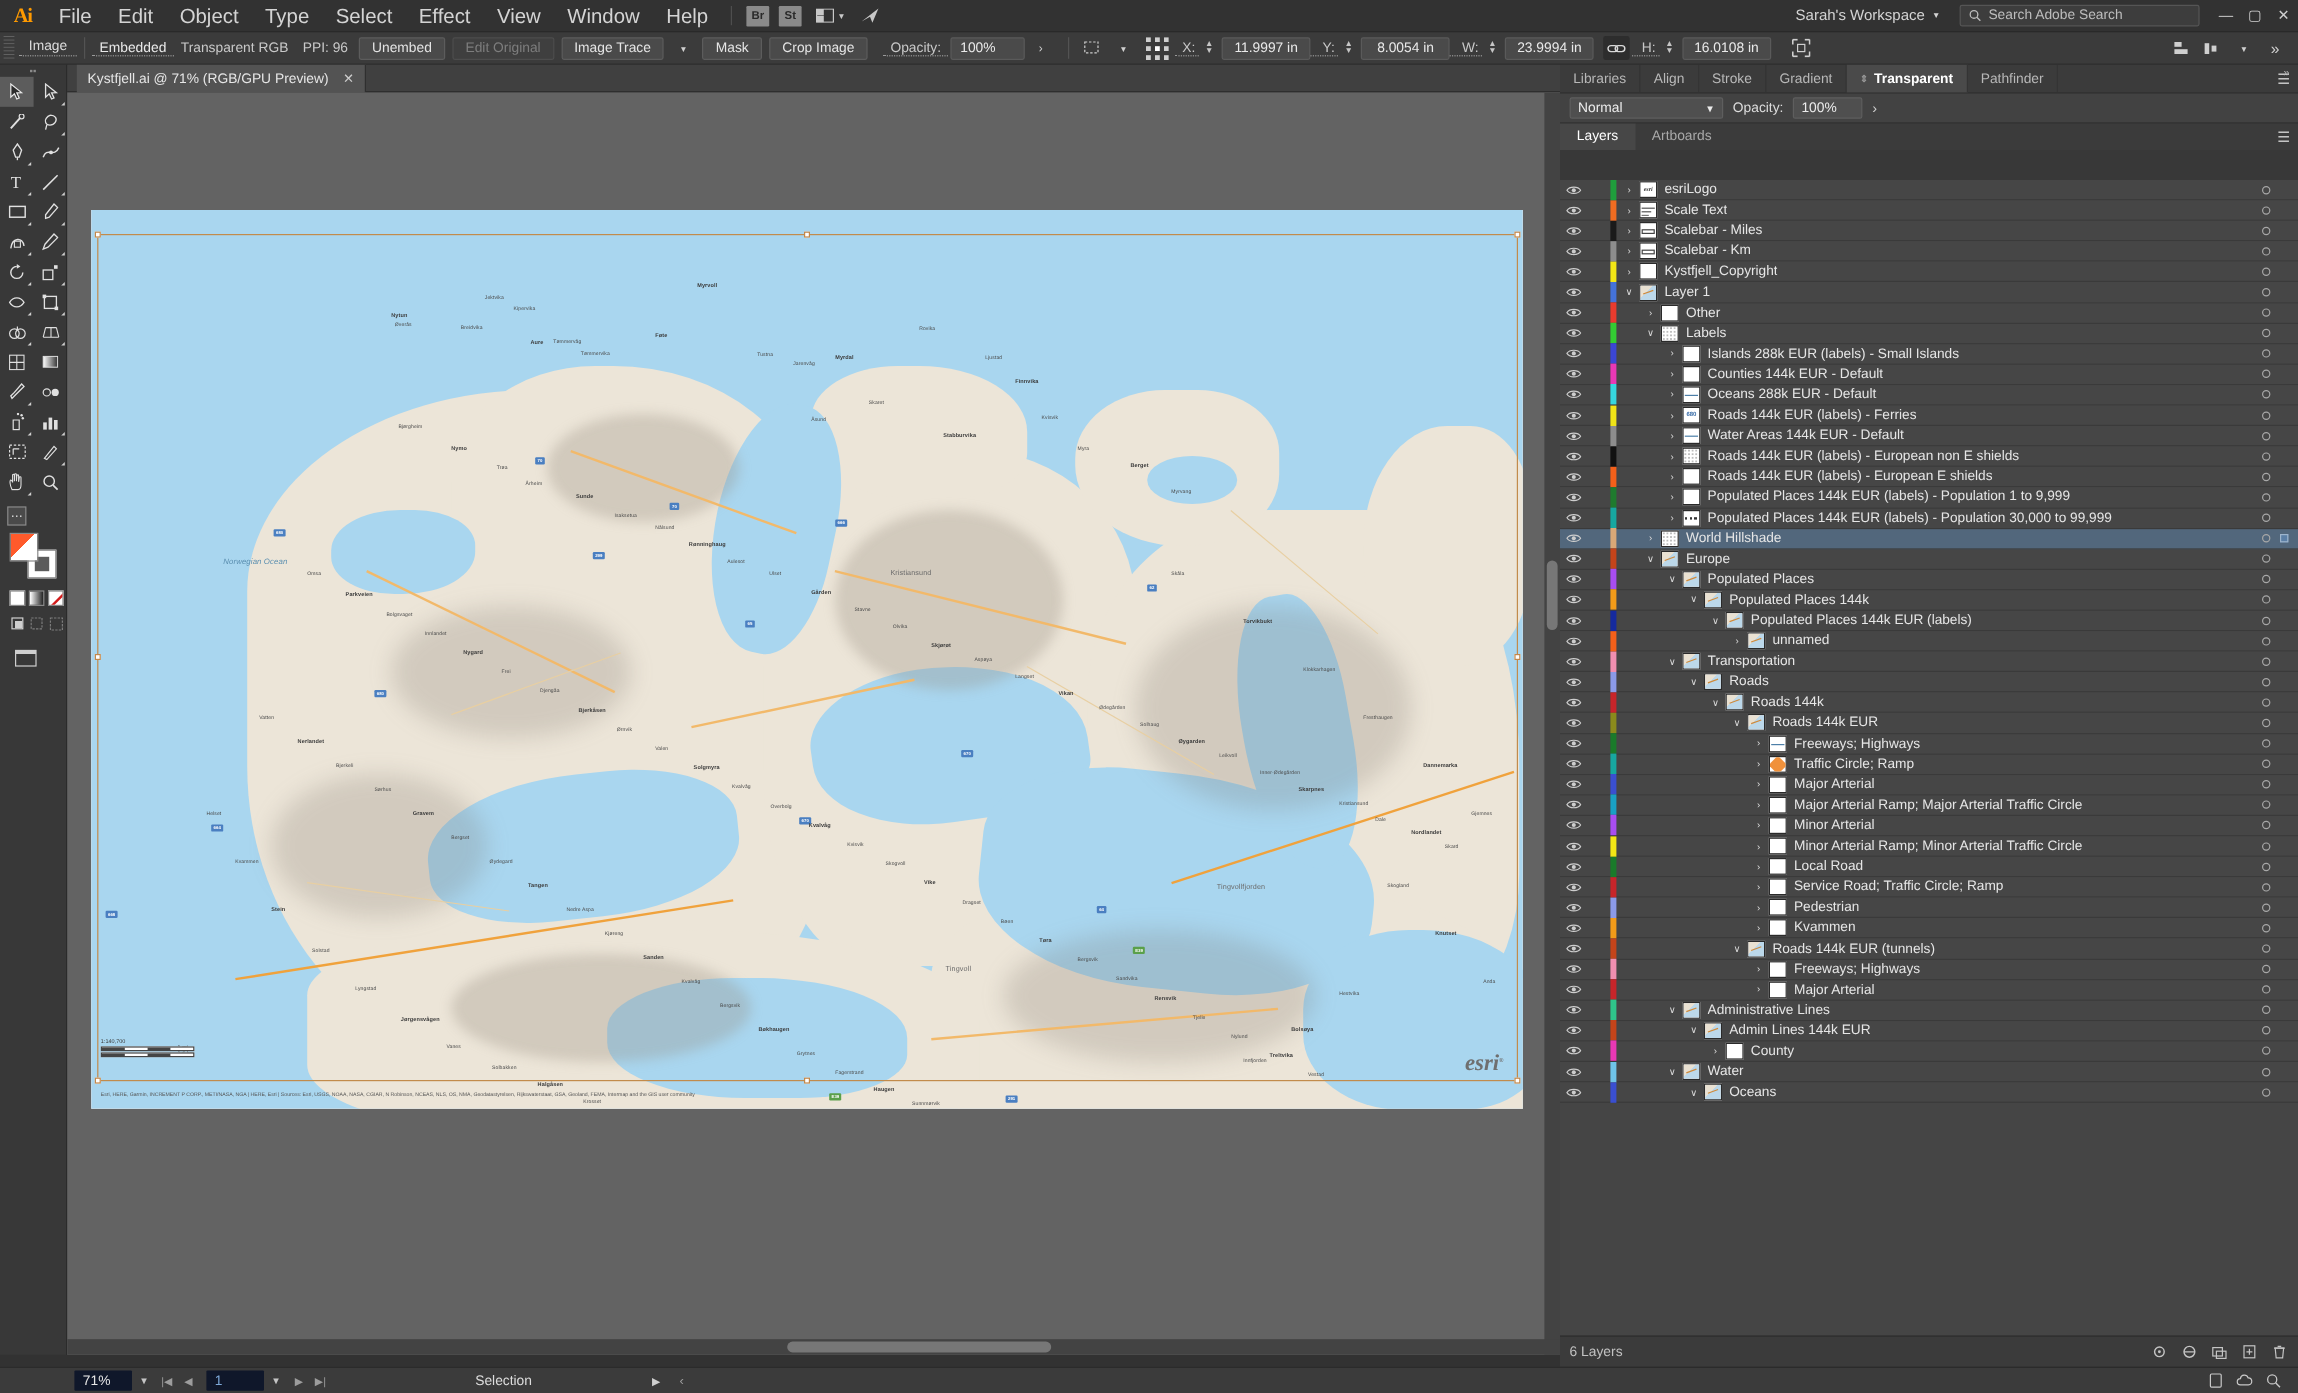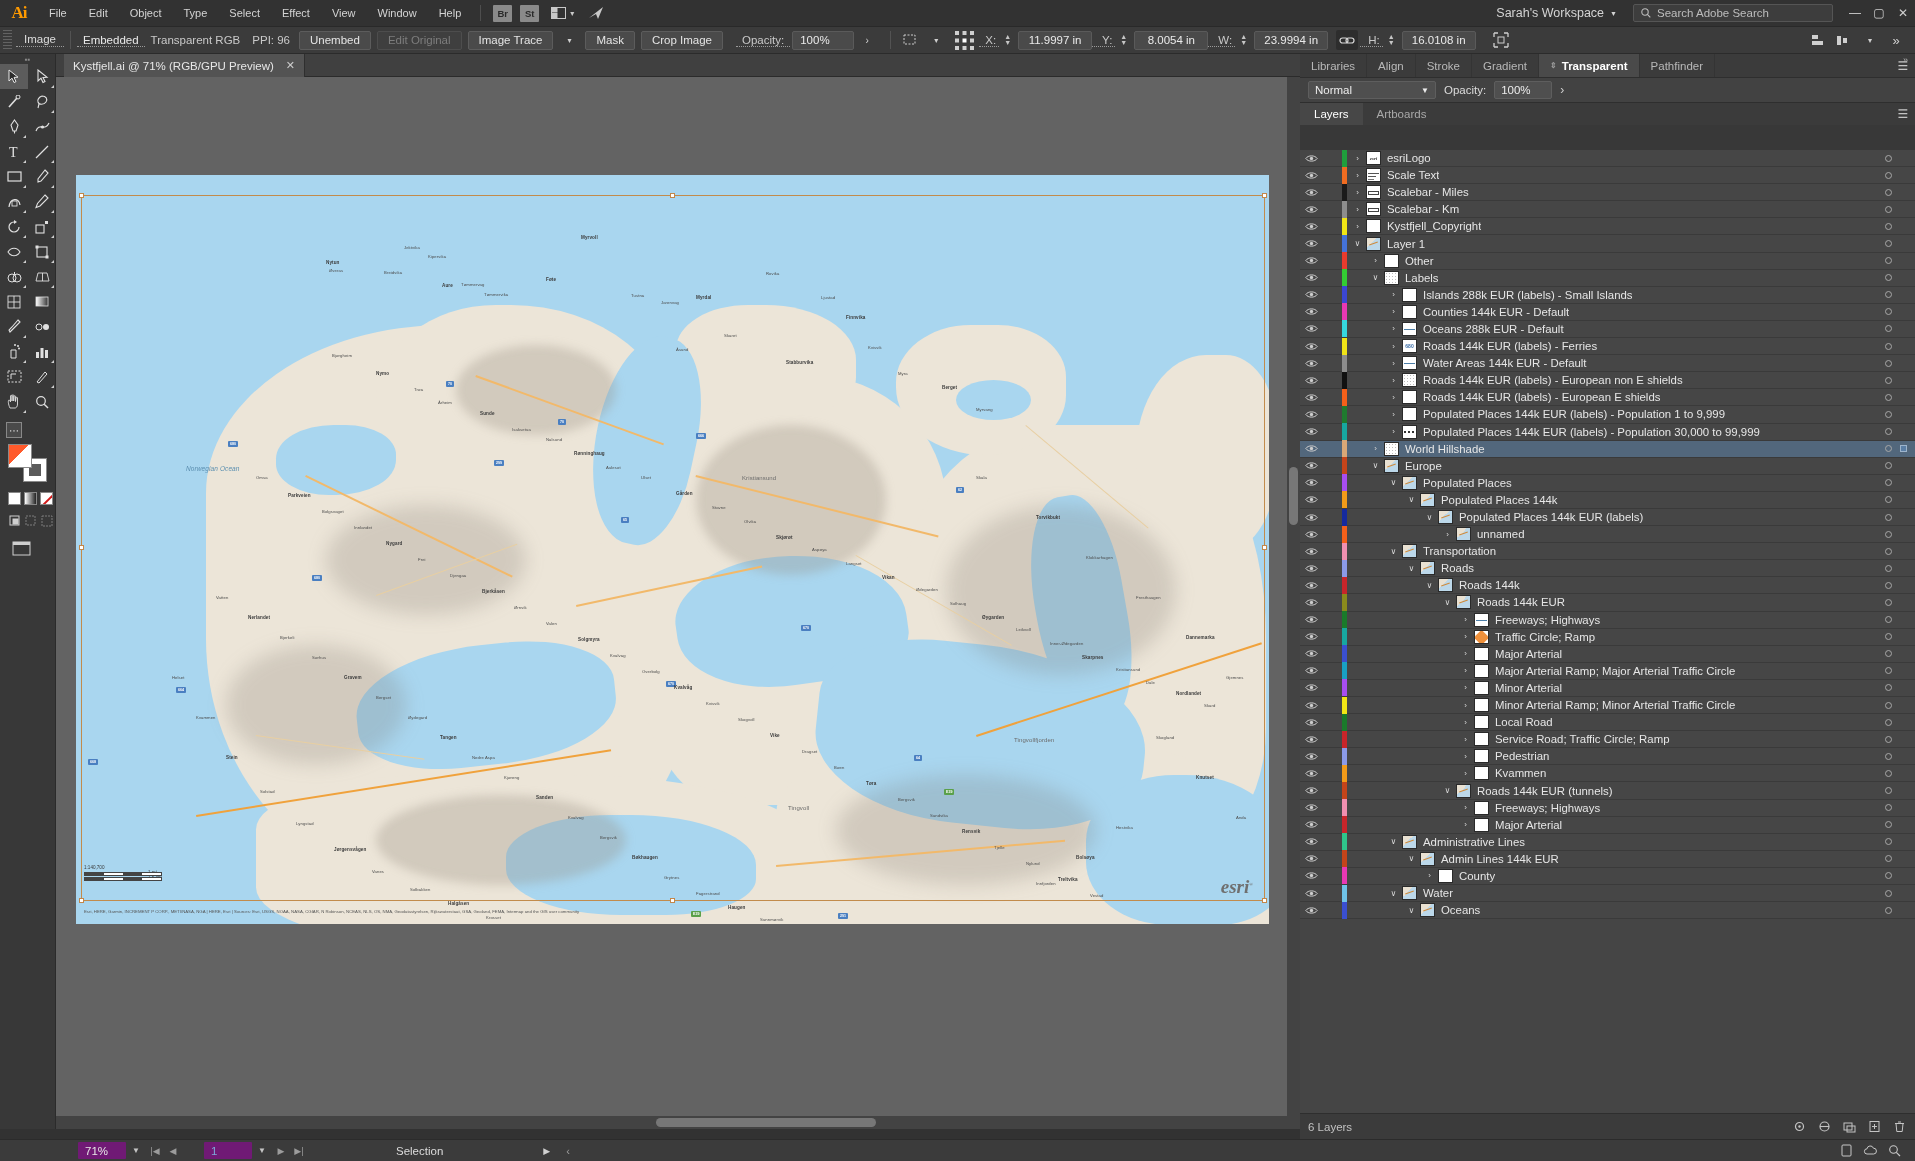--- a/index.html
+++ b/index.html
@@ -17,21 +17,21 @@
     background:#323232; display:flex; align-items:center;
     border-bottom:1px solid #292929;
   }
   .ai-logo {
     width:38px; height:27px; display:flex; align-items:center; justify-content:center;
     color:#ff9a00; font-weight:bold; font-size:17px; font-family:"Liberation Serif", serif;
     letter-spacing:-1px;
   }
   .menu-item {
     padding:0 11px; height:27px; line-height:27px;
-    color:#d4d4d4; font-size:11px; cursor:default; white-space:nowrap;
+    color:#d4d4d4; font-size:17px; cursor:default; white-space:nowrap;
   }
   .mb-sep { width:1px; height:16px; background:#4e4e4e; margin:0 8px; }
   .mini-btn {
     width:19px; height:17px; background:#8a8a8a; color:#2a2a2a;
     font-size:9.5px; display:flex; align-items:center; justify-content:center;
     margin:0 4px; border-radius:1px; font-weight:bold;
   }
   .arrange-ic { display:flex; align-items:center; gap:4px; margin-left:8px; color:#c8c8c8; }
   .ws-right { margin-left:auto; display:flex; align-items:center; height:27px; }
   .ws-name {
@@ -170,26 +170,26 @@
   .h-scroll { position:absolute; left:0; bottom:0; width:1244px; height:13px; background:#434343; }
   .h-thumb { position:absolute; top:2px; left:600px; width:220px; height:9px; background:#777; border-radius:5px; }
 
   
   .statusbar {
     position:absolute; left:0; bottom:0; width:1915px; height:22px;
     background:#3b3b3b; border-top:1px solid #2b2b2b;
     display:flex; align-items:center; color:#cfcfcf; font-size:11.5px;
   }
   .sb-field {
-    background:#701a75; height:17px; display:flex; align-items:center;
-    padding:0 7px; color:#e6e6e6; margin-left:22px; min-width:48px; border-radius:1px;
+    background:#0f172a; height:17px; display:flex; align-items:center;
+    padding:0 7px; color:#e6e6e6; margin-left:6px; min-width:48px; border-radius:1px;
   }
   .sb-dd { width:20px; height:17px; display:flex; align-items:center; justify-content:center; color:#c5c5c5; font-size:8px;}
   .sb-nav { width:18px; height:17px; display:flex; align-items:center; justify-content:center; color:#9c9c9c; font-size:9px;}
-  .sb-status { margin-left:88px; color:#dcdcdc; }
+  .sb-status { margin-left:120px; color:#dcdcdc; }
   .sb-right { margin-left:auto; display:flex; align-items:center; gap:2px; padding-right:10px; }
   .sb-icon { width:22px; height:20px; display:flex; align-items:center; justify-content:center; color:#c8c8c8;}
 
   
   .rightdock {
     position:absolute; right:0; top:54px; width:615px; height:1085px;
     background:#383838;
   }
   .dock-collapse {
     position:absolute; right:0; top:0; width:615px; height:12px;

